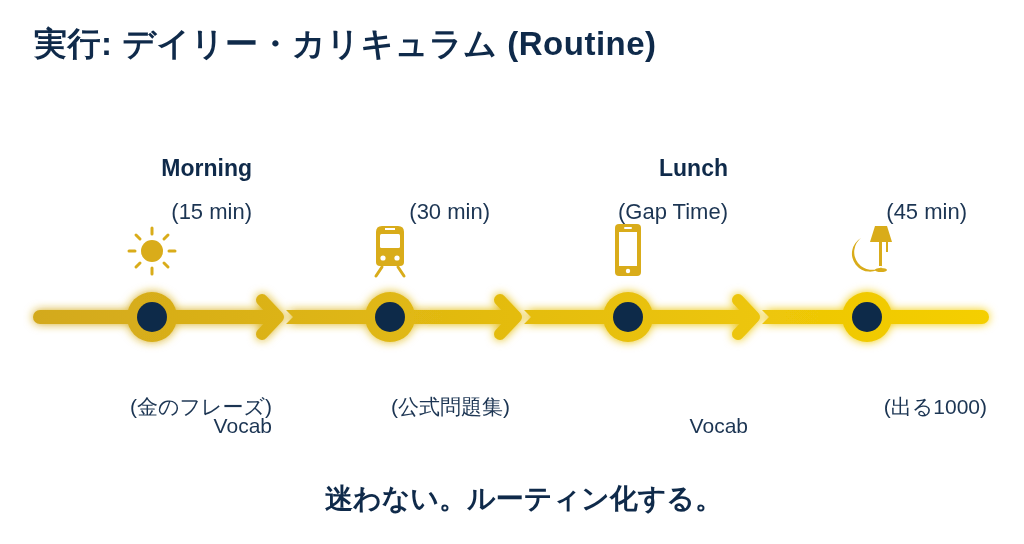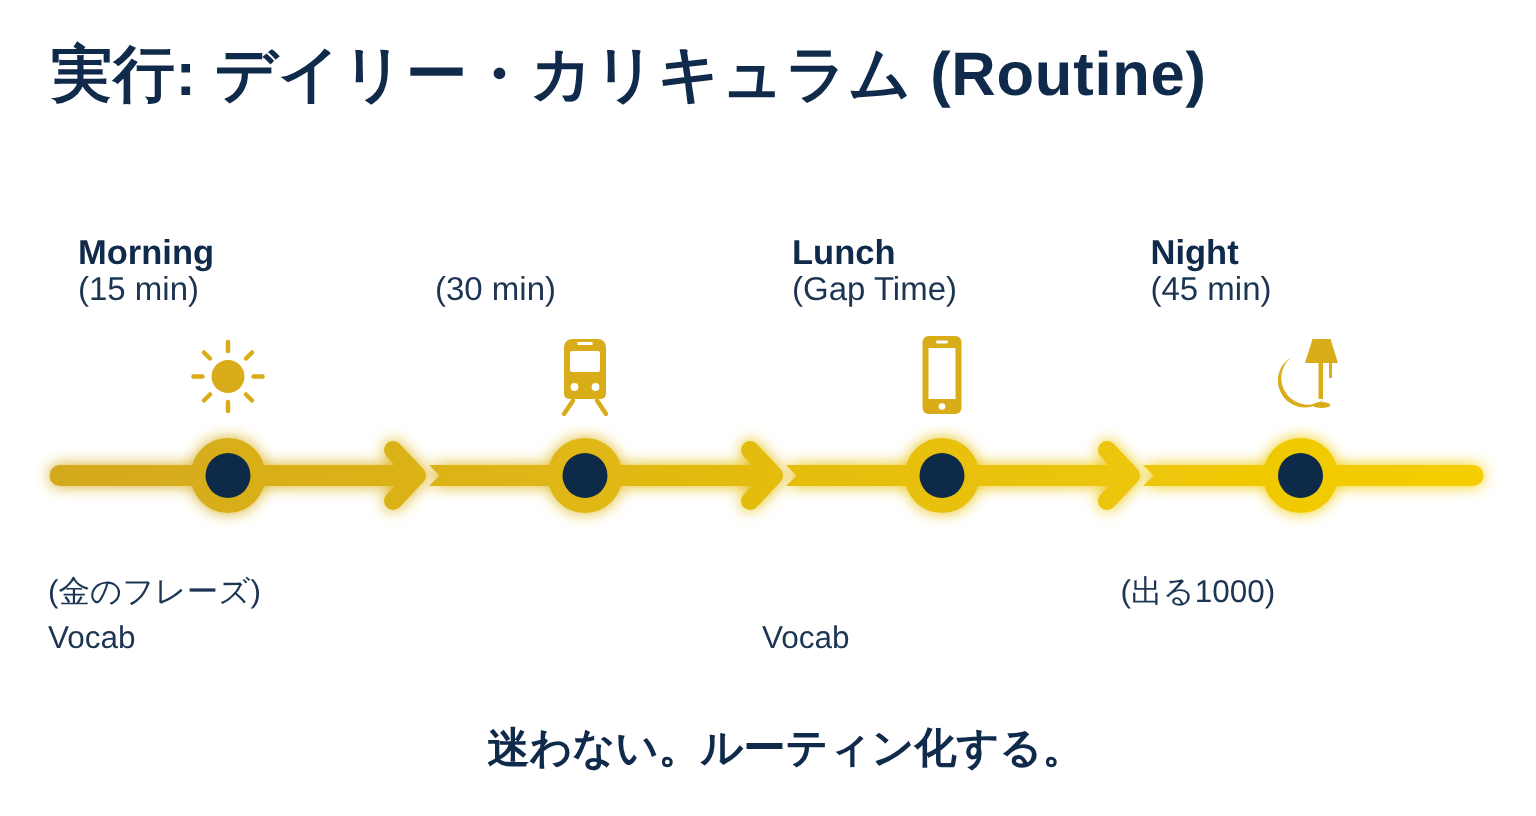--- a/index.html
+++ b/index.html
@@ -2,28 +2,28 @@
 <html><head>
 <meta charset="utf-8">
 <style>
   html, body { margin: 0; padding: 0; }
   body {
     width: 1024px; height: 544px; background: #ffffff; position: relative; overflow: hidden;
     font-family: "Liberation Sans", "DejaVu Sans", sans-serif; color: #0f2a4a;
   }
   .title {
     position: absolute; left: 34px; top: 22px; margin: 0;
-    font-size: 41px; font-weight: bold; color: #0f2a4a; letter-spacing: 0.5px;
+    font-size: 33px; font-weight: bold; color: #0f2a4a; letter-spacing: 0.5px;
   }
-  .stage { position: absolute; top: 0; height: 536px; width: 200px; text-align: left; }
+  .stage { position: absolute; top: 0; height: 536px; width: 200px; text-align: right; }
   .stage .name { position: absolute; left: 0; right: 0; top: 155px; font-size: 23px; font-weight: bold; color: #0f2a4a; }
-  .stage .dur  { position: absolute; left: 0; right: 0; top: 180px; font-size: 22px; color: #1c3553; }
+  .stage .dur  { position: absolute; left: 0; right: 0; top: 199px; font-size: 22px; color: #1c3553; }
   .stage .icon { position: absolute; left: 70px; top: 222px; width: 60px; height: 58px; }
   .stage .act  { position: absolute; left: -20px; right: -20px; top: 366px; font-size: 21px; color: #1c3553; margin-top: 48px; }
-  .stage .src  { position: absolute; left: -20px; right: -20px; top: 380px; font-size: 21px; color: #1c3553; }
+  .stage .src  { position: absolute; left: -20px; right: -20px; top: 393px; font-size: 21px; color: #1c3553; }
   svg.line { position: absolute; left: 0; top: 280px; }
   .tagline {
     position: absolute; left: 0; right: 0; top: 480px; text-align: center; margin: 0;
     font-size: 28px; font-weight: bold; color: #0f2a4a; padding-left: 24px;
   }
 </style>
 </head>
 <body>
 
 <h1 class="title">実行: デイリー・カリキュラム (Routine)</h1>
@@ -92,36 +92,36 @@
     </g>
     <rect x="25" y="6" width="10" height="2" fill="#fff"></rect>
     <rect x="20" y="12" width="20" height="14" rx="1.5" fill="#fff"></rect>
     <circle cx="23" cy="36" r="2.6" fill="#fff"></circle>
     <circle cx="37" cy="36" r="2.6" fill="#fff"></circle>
     <g stroke="#d9ac1a" stroke-width="3" stroke-linecap="round">
       <line x1="22" y1="45" x2="16" y2="54"></line>
         <line x1="38" y1="45" x2="44" y2="54"></line>
     </g>
   </svg>
+  <div class="src">(公式問題集)</div>
 </div>
 
 <div class="stage" style="left:528px;">
   <div class="name">Lunch</div>
   <div class="dur">(Gap Time)</div>
   <svg class="icon" viewBox="0 0 60 58">
     <rect x="17" y="2" width="26" height="52" rx="4" fill="#d9ac1a"></rect>
     <rect x="21" y="10" width="18" height="34" fill="#fff"></rect>
     <rect x="26" y="5" width="8" height="2" rx="1" fill="#fff"></rect>
     <circle cx="30" cy="49" r="2.2" fill="#fff"></circle>
   </svg>
   <div class="act">Vocab</div>
 </div>
 
 <div class="stage" style="left:767px;">
-  <div class="name">Night</div>
   <div class="dur">(45 min)</div>
   <svg class="icon" viewBox="0 0 60 58">
     <path d="M24 16 A18 18 0 1 0 46 44 A14 14 0 1 1 24 16 Z" fill="#d9ac1a"></path>
     <path d="M38 4 L50 4 L55 20 L33 20 Z" fill="#d9ac1a"></path>
     <rect x="42" y="20" width="3" height="24" fill="#d9ac1a"></rect>
     <rect x="49" y="20" width="2" height="10" fill="#d9ac1a"></rect>
     <ellipse cx="44" cy="48" rx="6" ry="2" fill="#d9ac1a"></ellipse>
   </svg>
   <div class="src">(出る1000)</div>
 </div>

